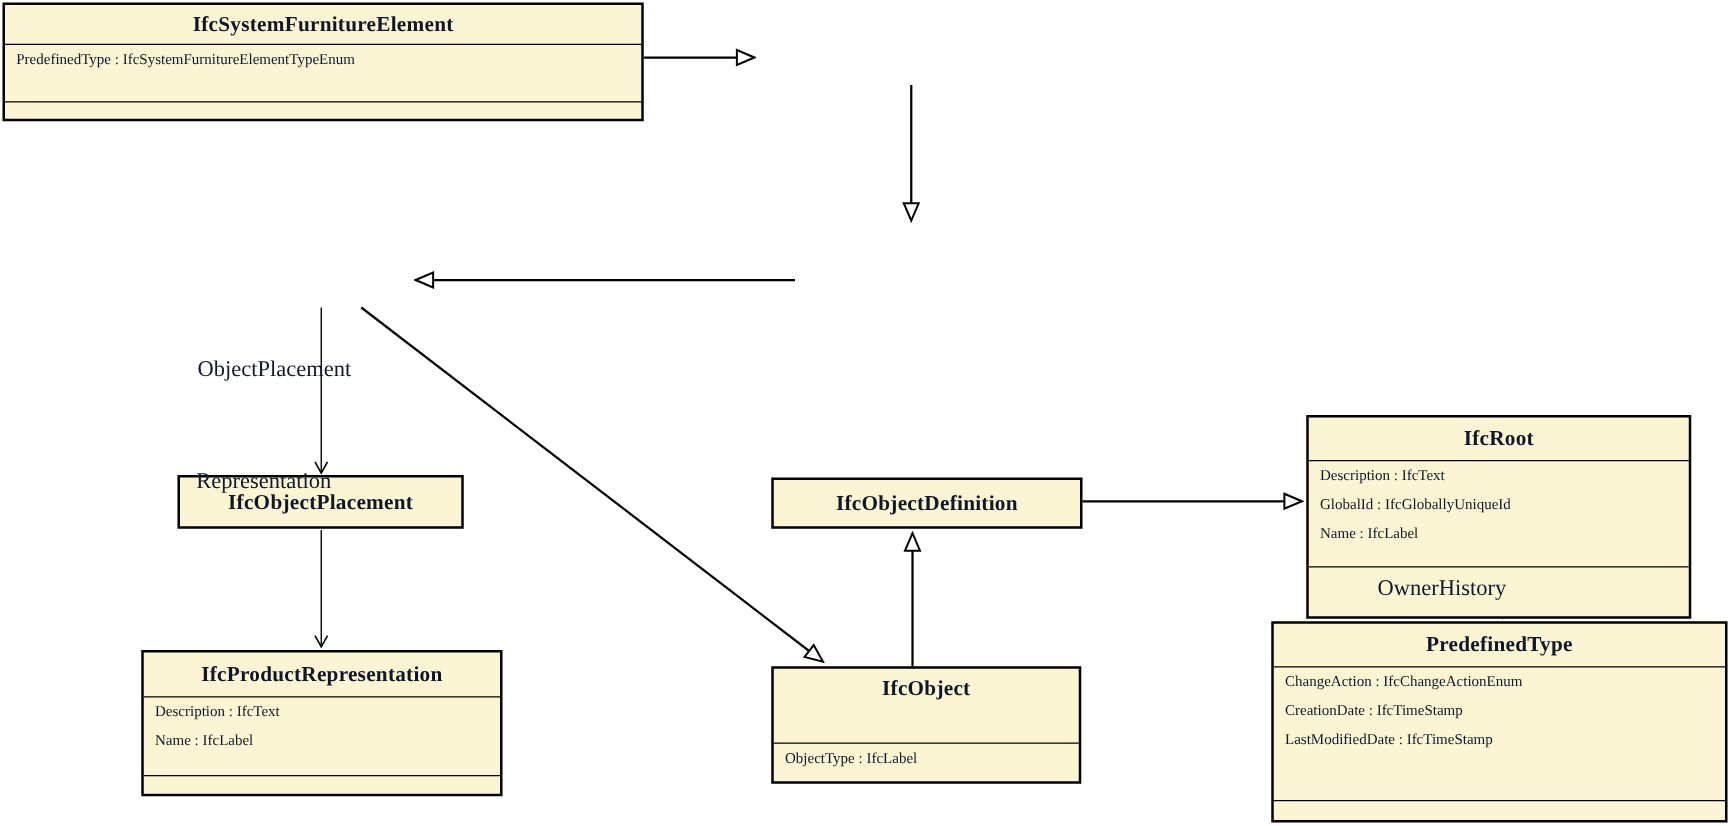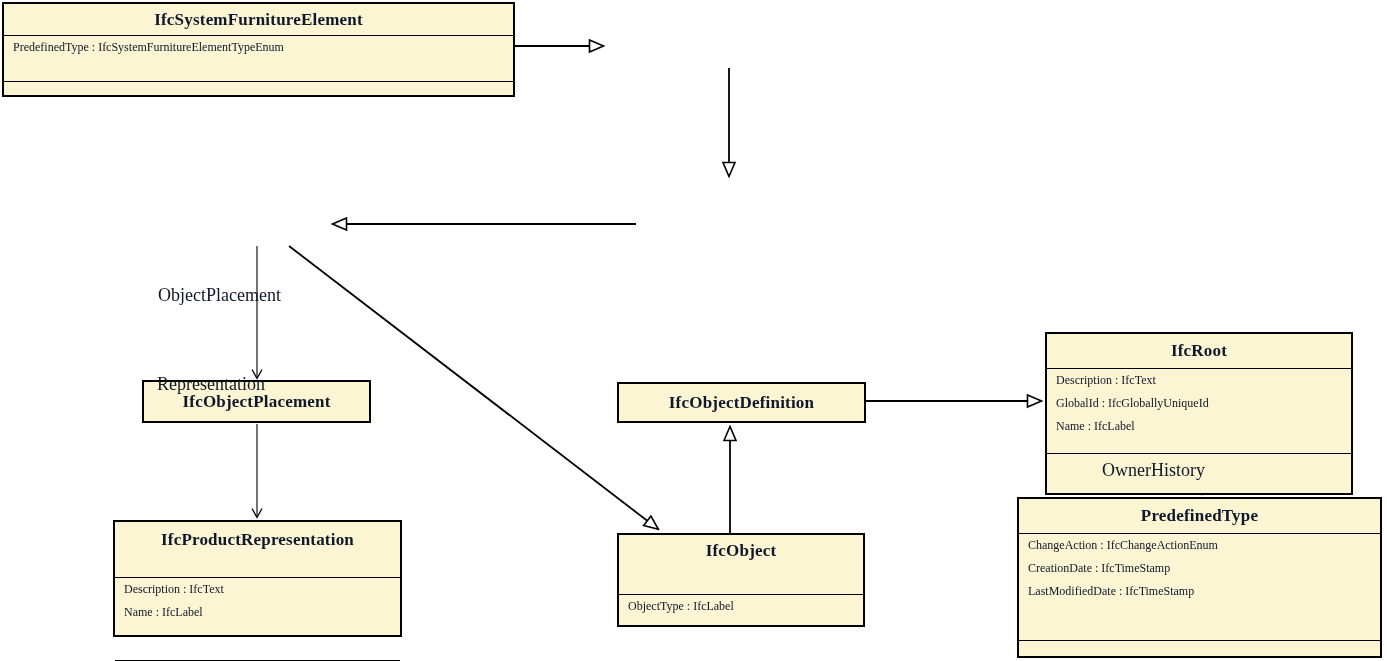--- a/index.html
+++ b/index.html
@@ -65,21 +65,21 @@
     <div class="empty"></div>
   </div>
 
 
 
 
   <div class="uml simple" style="left:142px; top:380px; width:229px; height:43px;">
     <div class="title">IfcObjectPlacement</div>
   </div>
 
-  <div class="uml" style="left:113px; top:520px; width:289px; height:117px;gap:20px;">
+  <div class="uml" style="left:113px; top:520px; width:289px; height:117px;">
     <div class="title" style="height:35px;">IfcProductRepresentation</div>
     <div class="attrs" style="height:62px;">
       <div class="row">Description : IfcText</div>
       <div class="row">Name : IfcLabel</div>
     </div>
     <div class="empty"></div>
   </div>
 
   <div class="uml simple" style="left:617px; top:382px; width:249px; height:41px;">
     <div class="title">IfcObjectDefinition</div>

